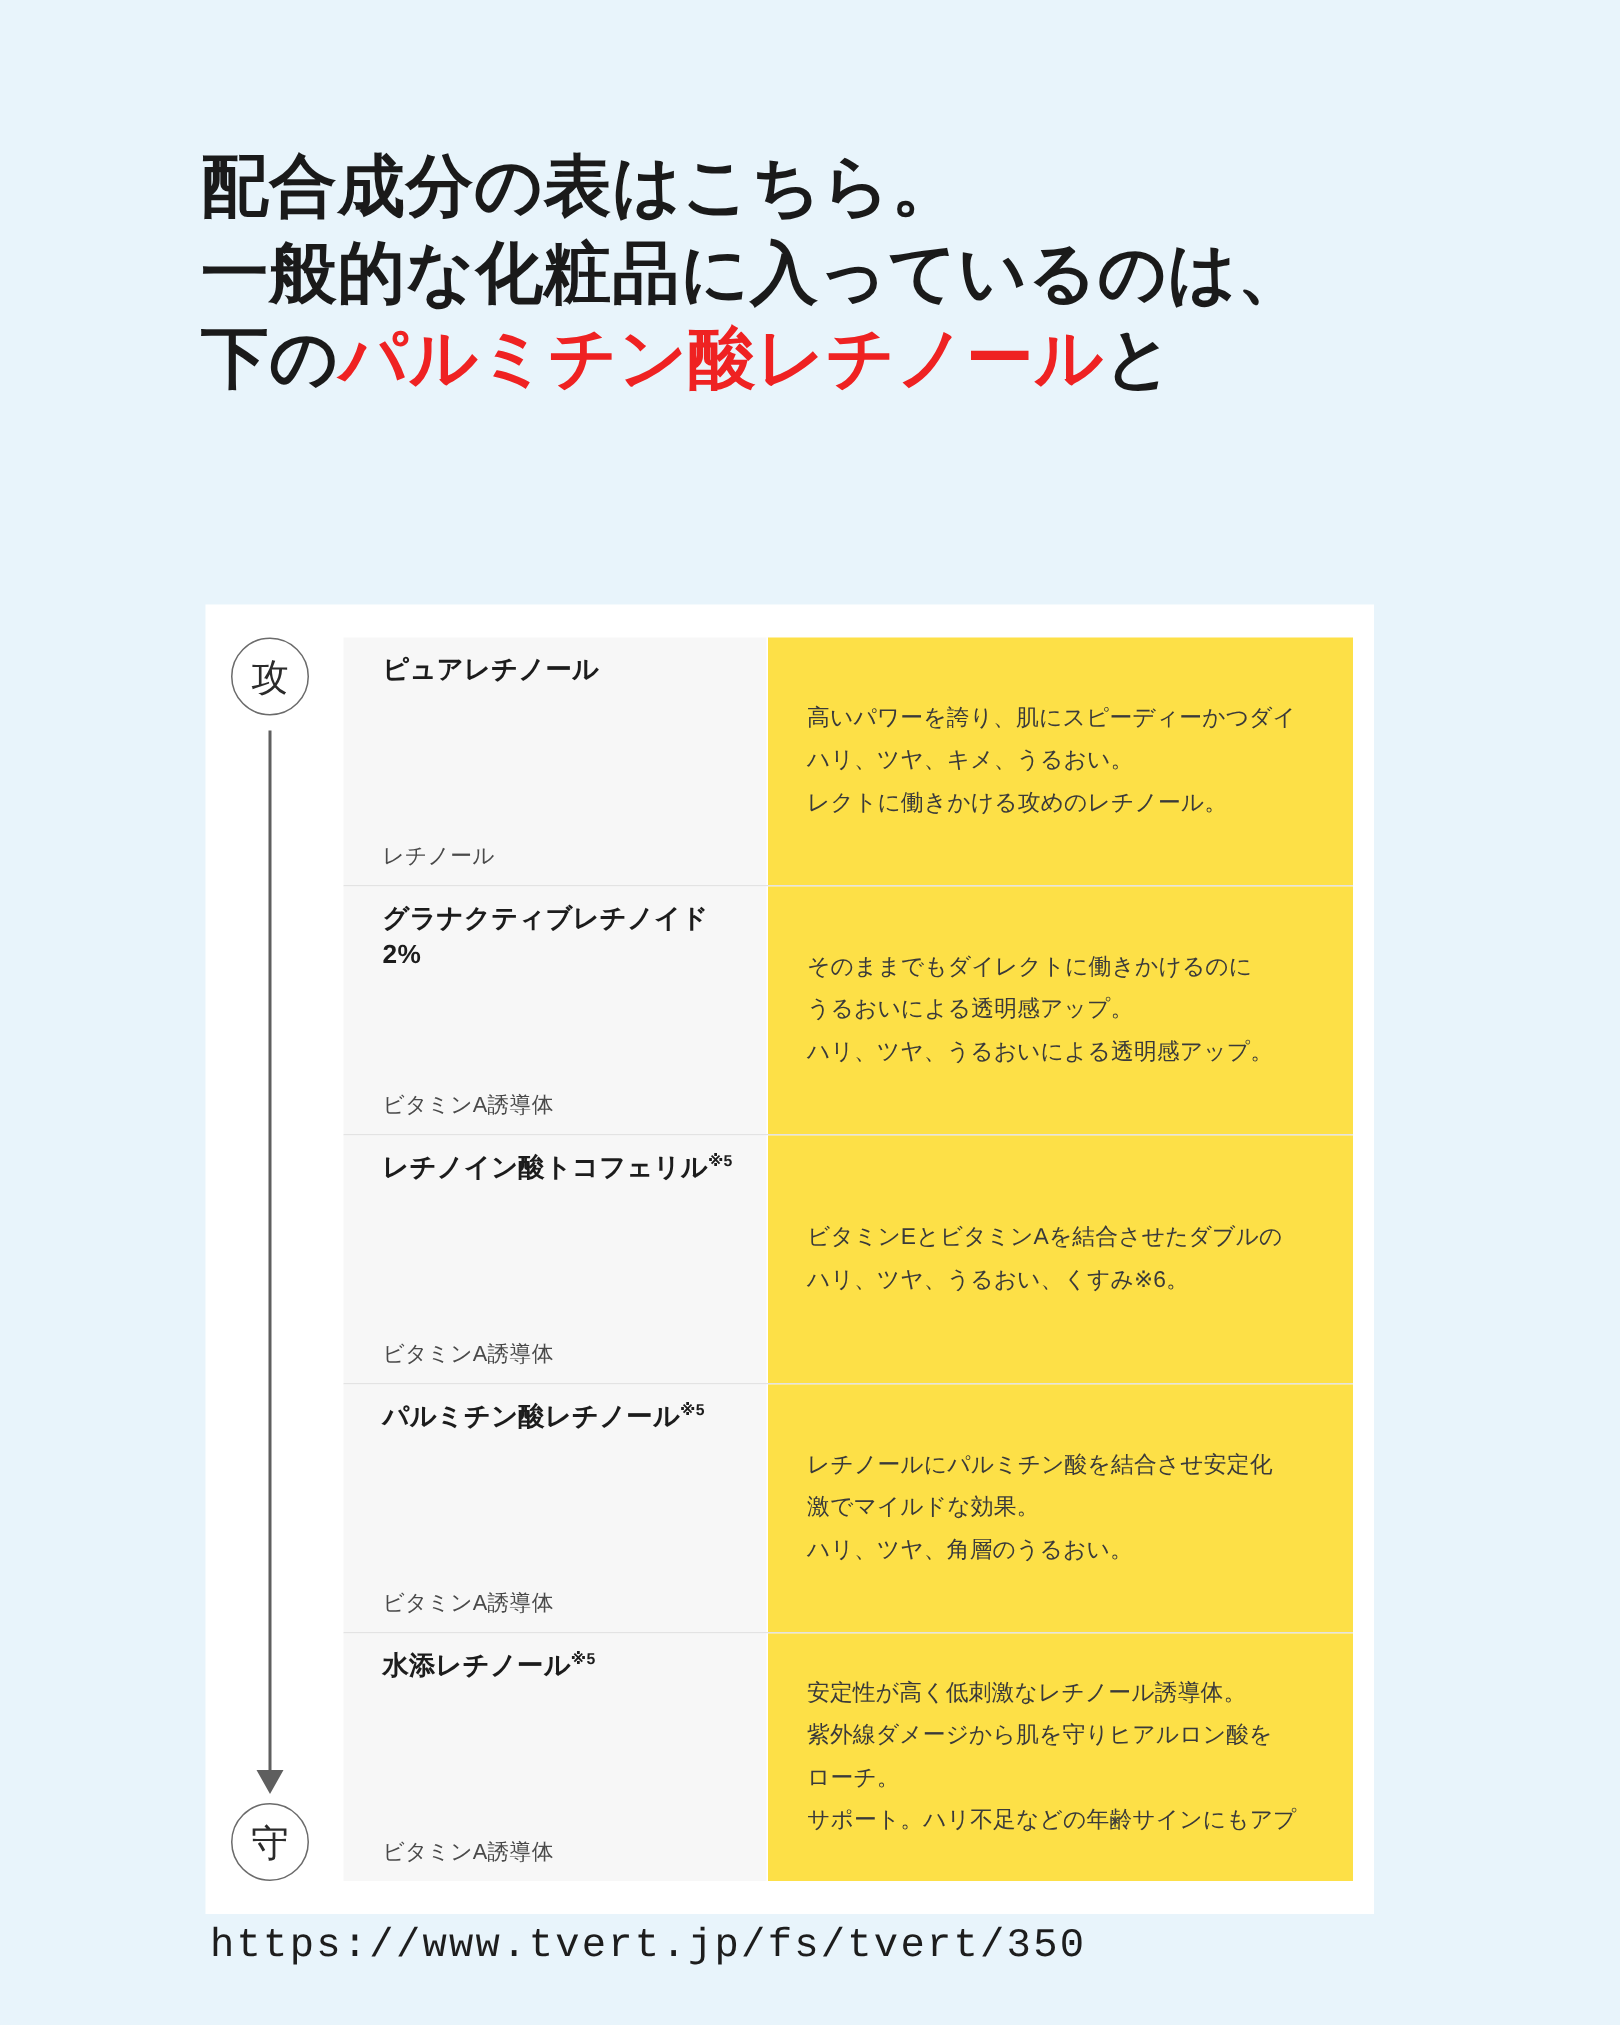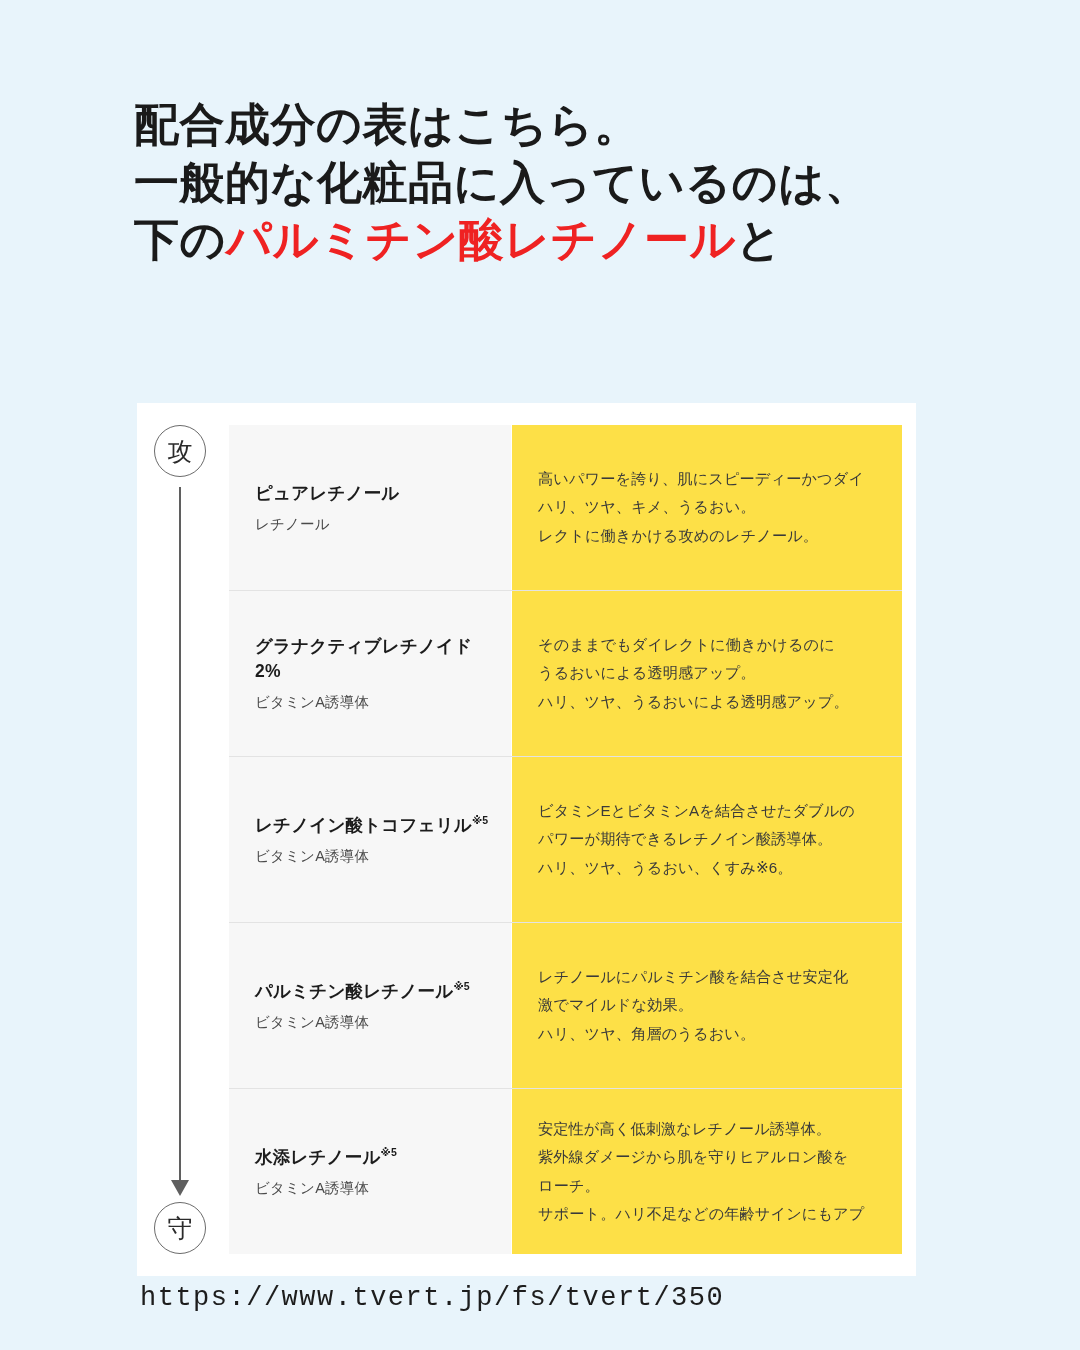--- a/index.html
+++ b/index.html
@@ -19,20 +19,21 @@
   .headline {
     position: absolute;
     top: 96px;
     left: 134px;
     width: 860px;
     font-weight: bold;
     font-size: 45px;
     line-height: 1.28;
     letter-spacing: 0.5px;
     color: #1a1a1a;
+    font-family: Liberation Serif, serif;
   }
   .headline .line {
     display: block;
     white-space: nowrap;
   }
   .hl-red {
     color: #ef2222;
   }
 
   
@@ -111,21 +112,21 @@
   .row:last-child { border-bottom: none; }
 
   .cell-name {
     width: 283px;
     flex: 0 0 283px;
     background: #f7f7f7;
     box-sizing: border-box;
     padding: 10px 14px 10px 26px;
     display: flex;
     flex-direction: column;
-    justify-content: center;
+    justify-content: space-between;
     border-right: 1px solid #ffffff;
   }
   .name-main {
     font-size: 17.5px;
     font-weight: bold;
     color: #1c1c1c;
     letter-spacing: 0.2px;
     line-height: 1.35;
   }
   .name-main .sup {
@@ -225,21 +226,20 @@
 
       <div class="row">
         <div class="cell-name">
           <div class="name-main">
             <span>レチノイン酸トコフェリル</span><span class="sup">※5</span>
           </div>
           <div class="name-sub">ビタミンA誘導体</div>
         </div>
         <div class="cell-desc">
           <div class="desc-line">ビタミンEとビタミンAを結合させたダブルの</div>
-          <div class="desc-line">パワーが期待できるレチノイン酸誘導体。</div>
           <div class="desc-line">ハリ、ツヤ、うるおい、くすみ※6。</div>
         </div>
       </div>
 
       <div class="row">
         <div class="cell-name">
           <div class="name-main">
             <span>パルミチン酸レチノール</span><span class="sup">※5</span>
           </div>
           <div class="name-sub">ビタミンA誘導体</div>

